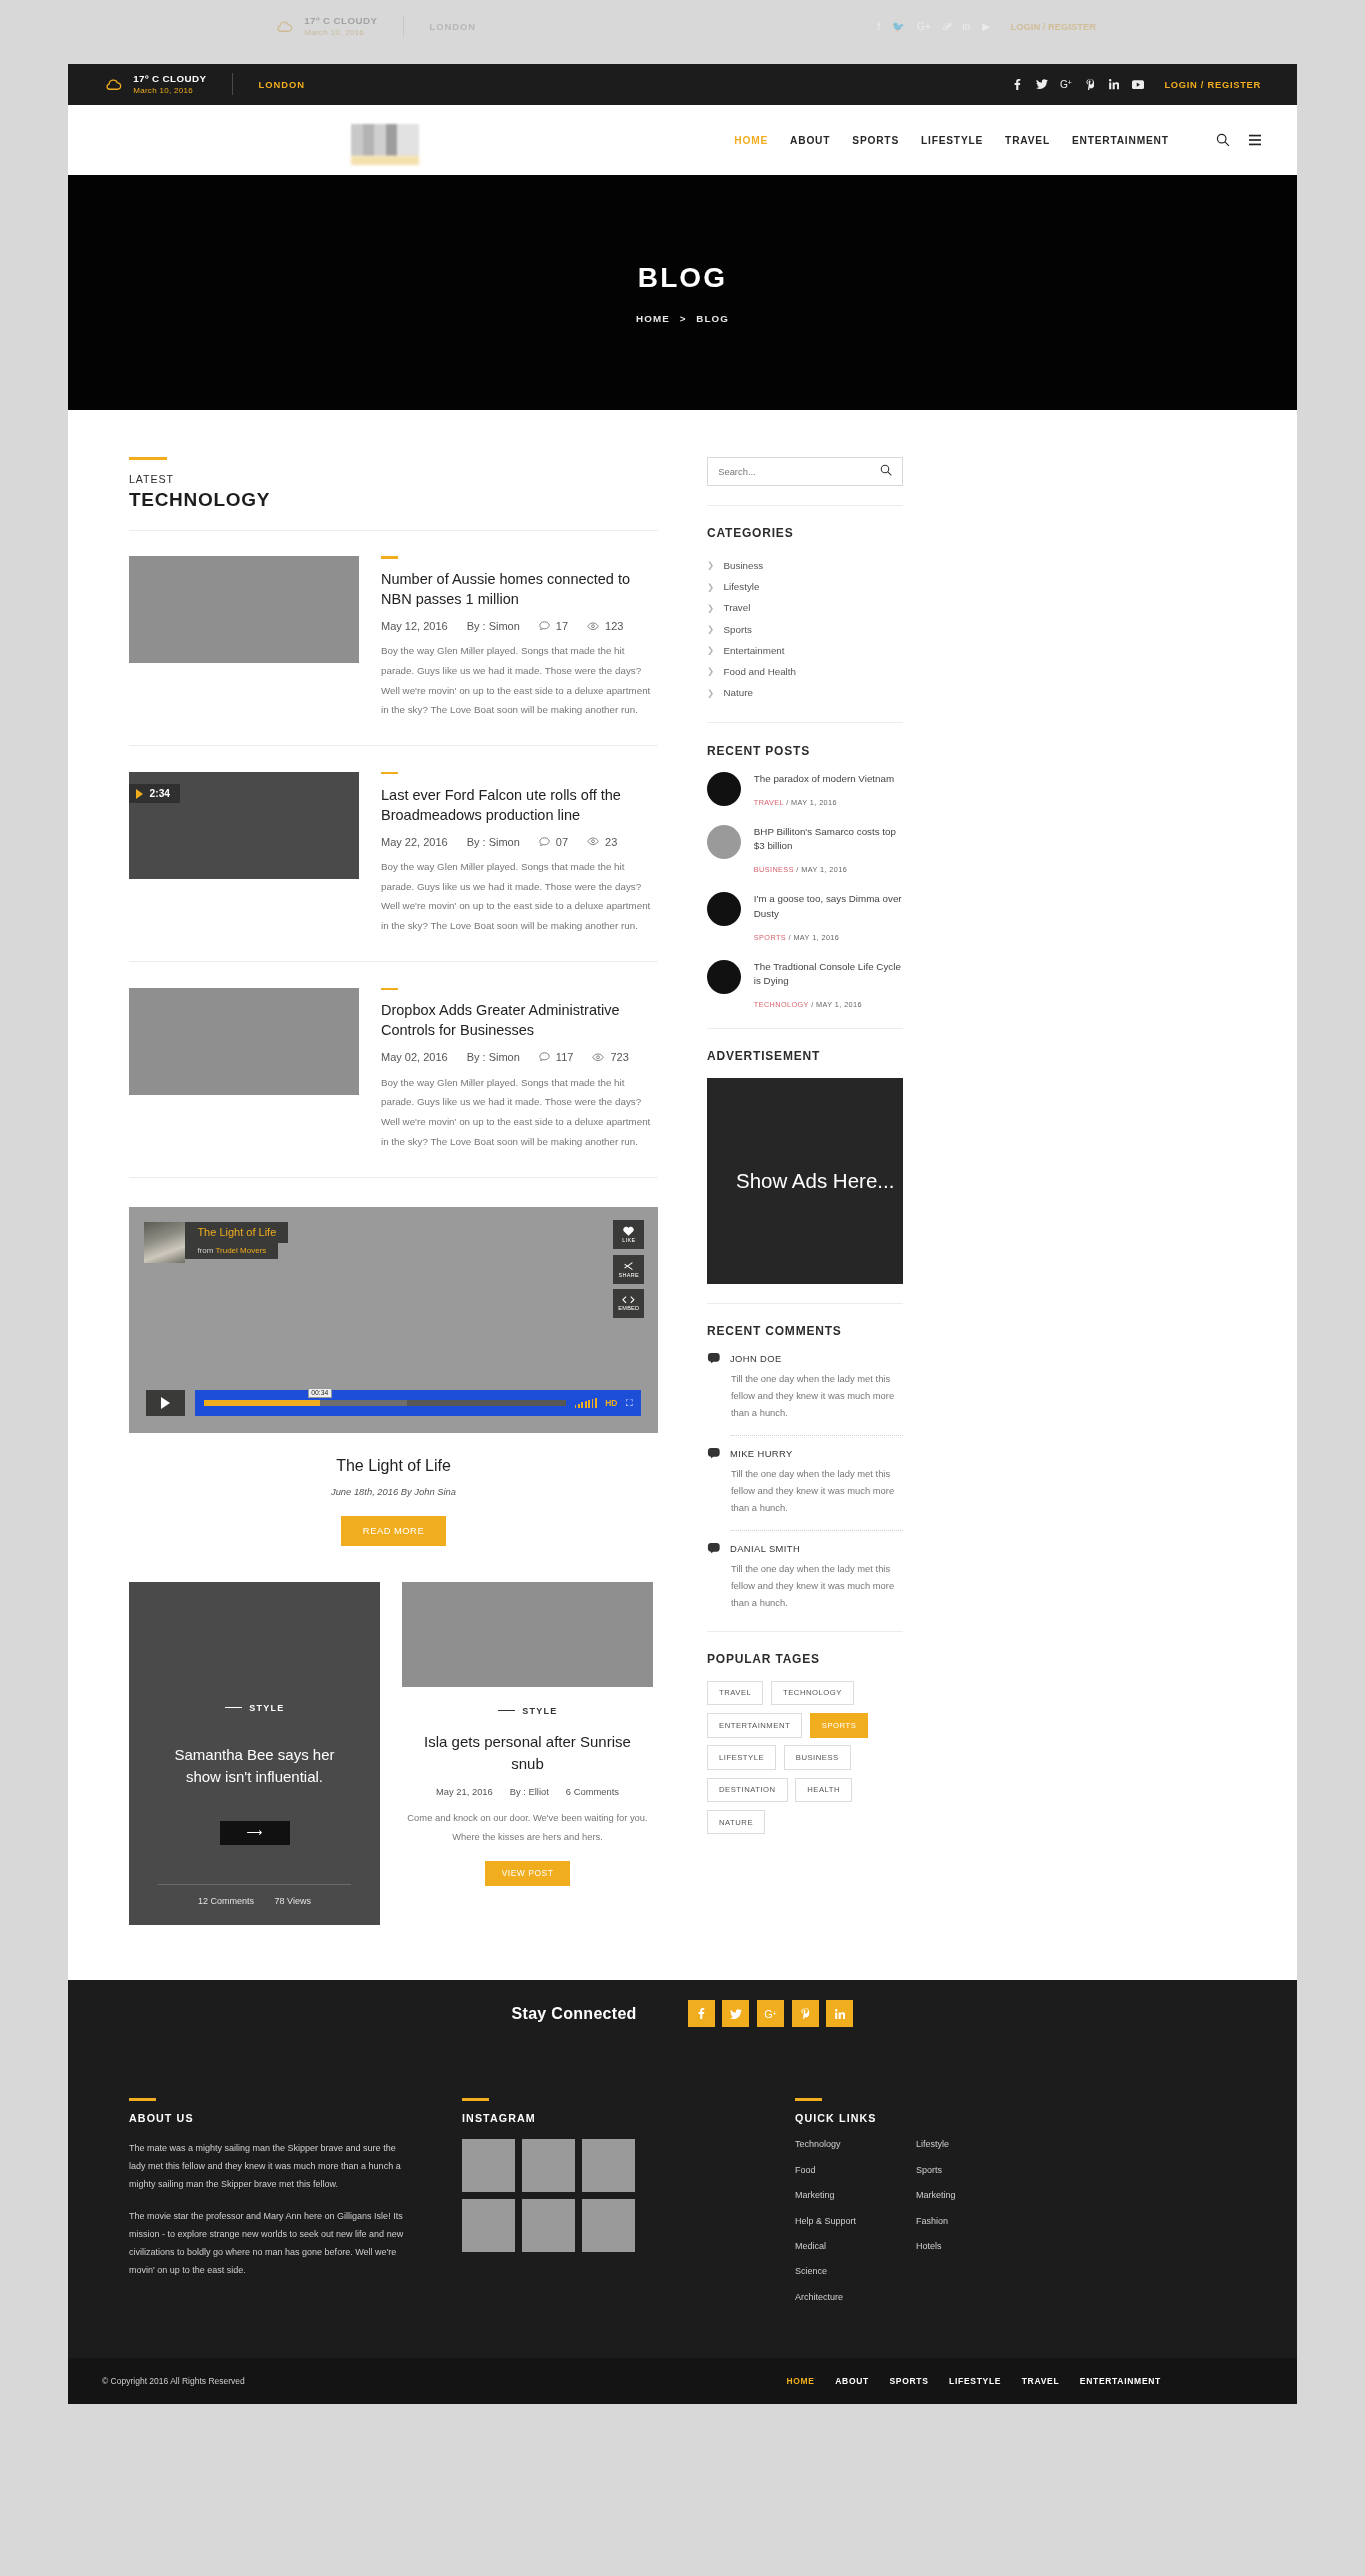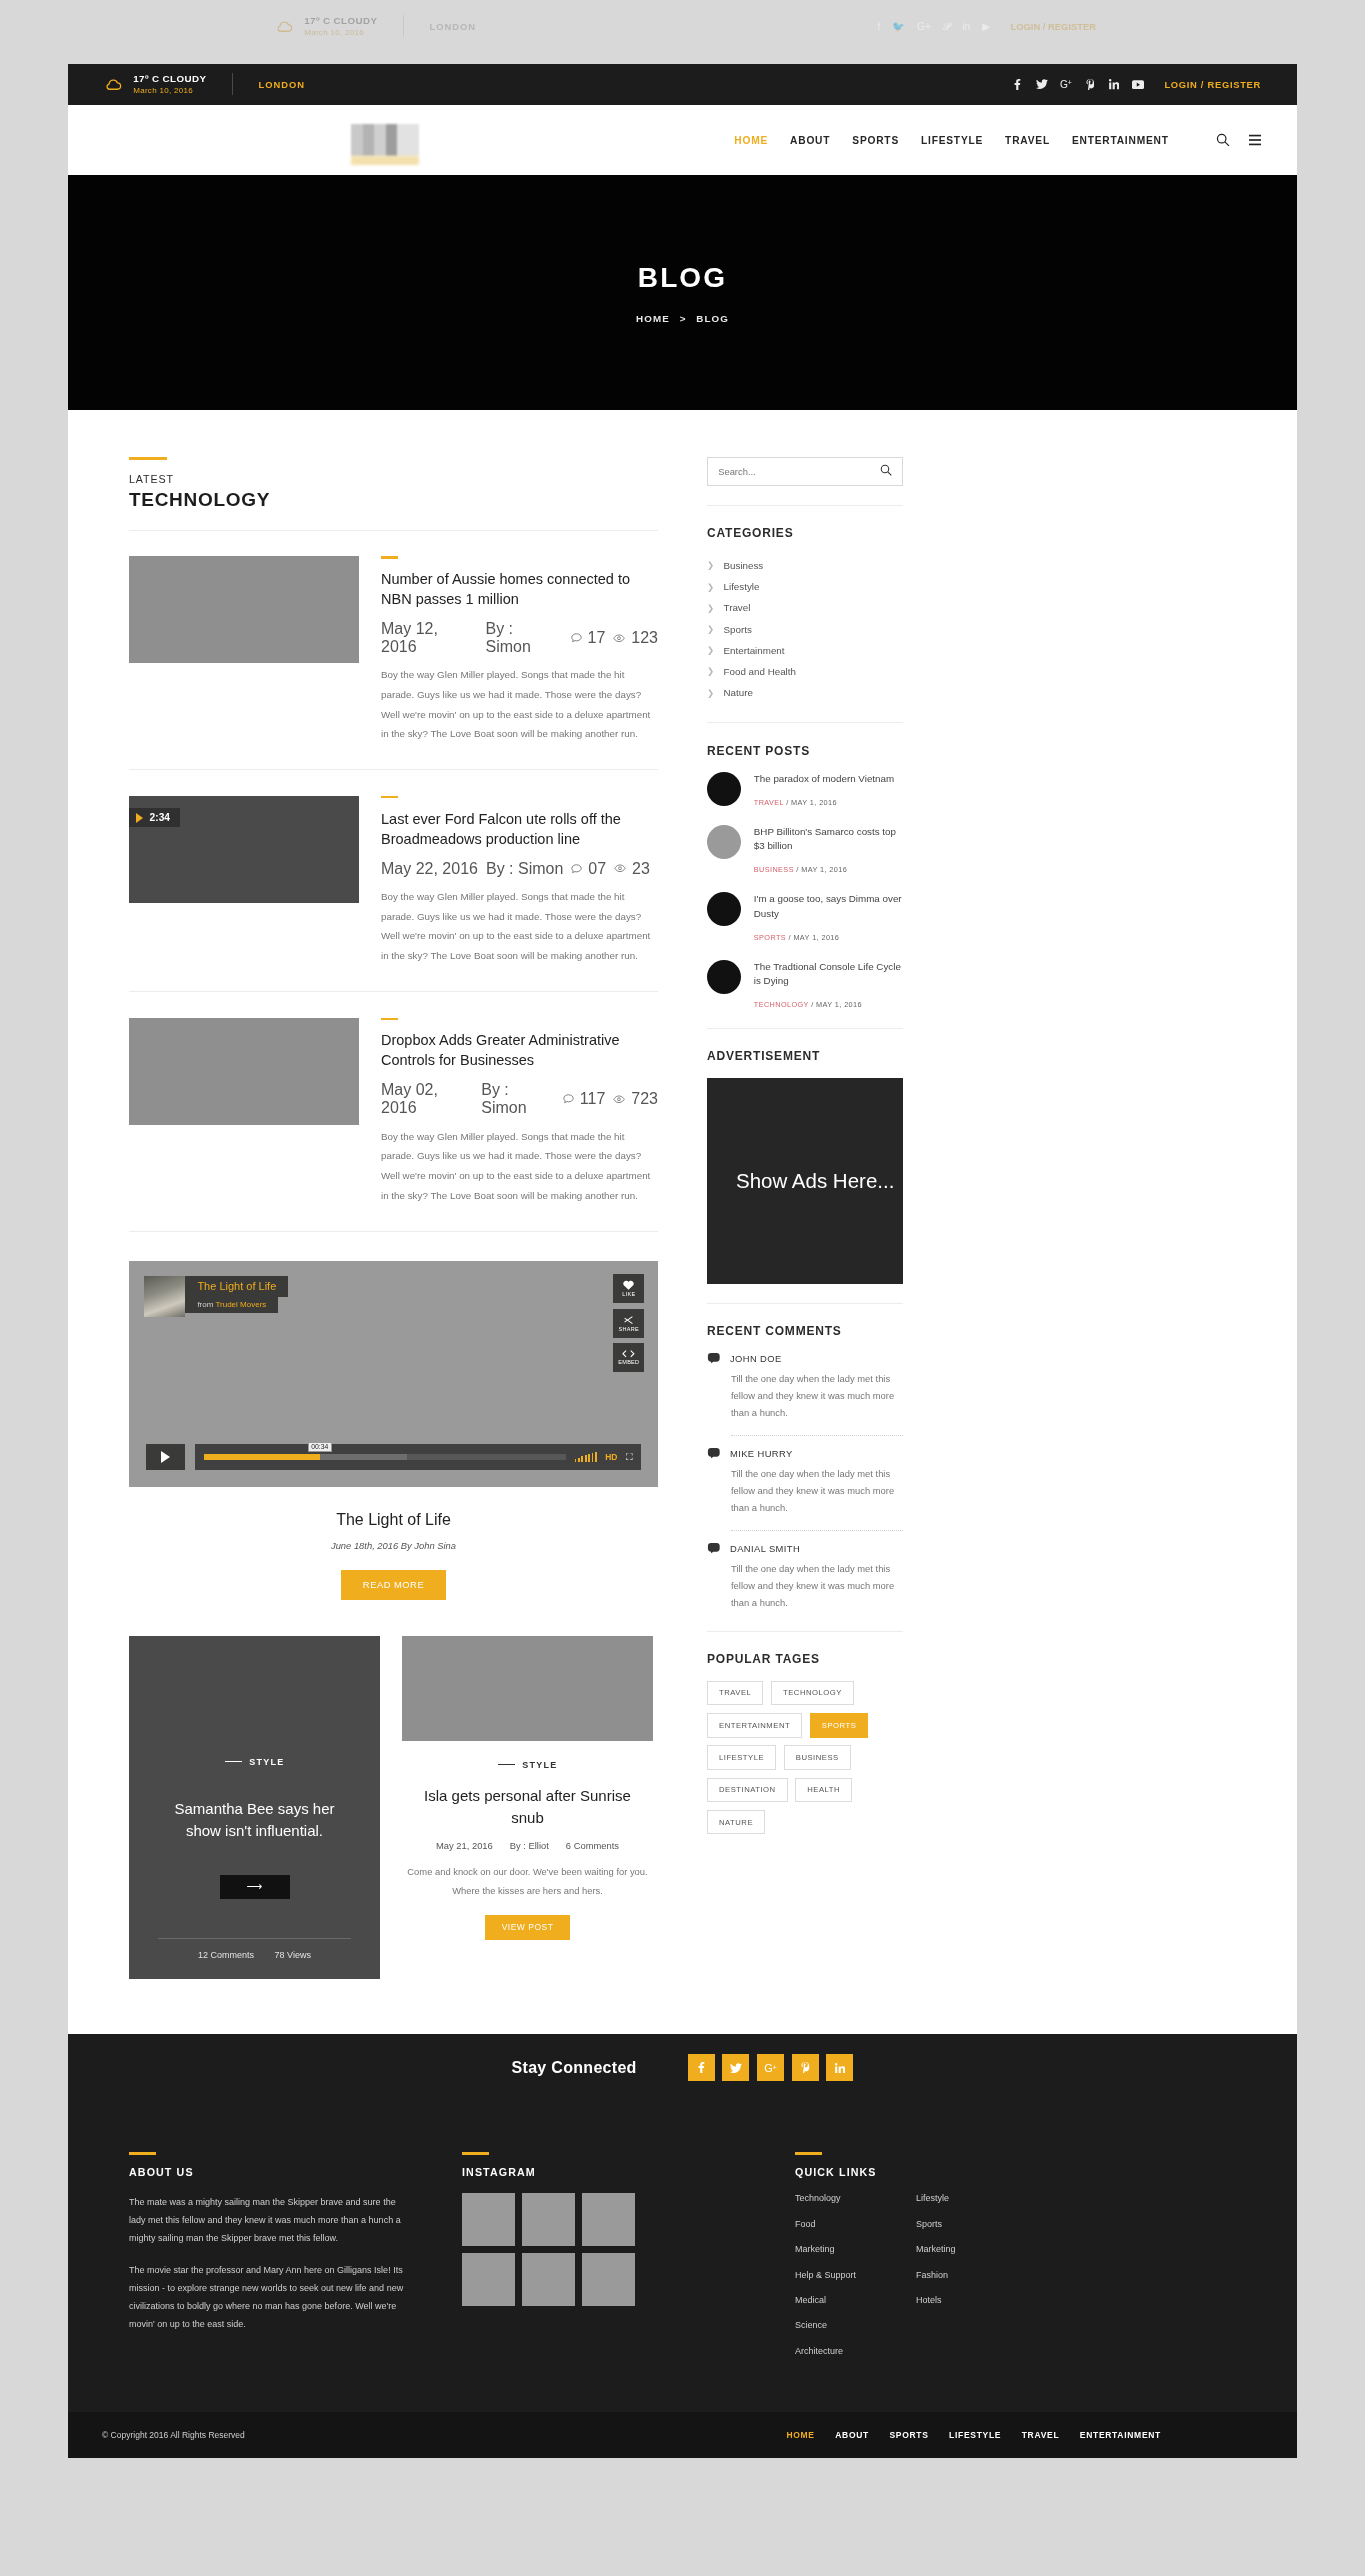--- a/index.html
+++ b/index.html
@@ -68,41 +68,41 @@
   .post { display:flex; gap:22px; padding:25.6px 0; border-bottom:0.9px solid #ececec; }
   .post:last-child { border-bottom:none; }
   .thumb { width:230px; height:107px; background:#8f8f8f; flex:none; position:relative;padding-left:40px; }
   .thumb.dark { background:#4a4a4a; }
   .vbadge { position:absolute; left:0; top:12px; background:rgba(0,0,0,.35);
             padding:4.3px 10.2px 4.3px 6.8px; display:flex; align-items:center; gap:6.8px; }
   .vbadge .tri { width:0;height:0;border-left:7.7px solid #f0ad1e;border-top:5.1px solid transparent;border-bottom:5.1px solid transparent;}
   .vbadge .t { color:#fff; font-size:10.2px; font-weight:700; }
   .p-bar { width:17px; height:2.6px; background:#f0ad1e; margin-bottom:10.2px; }
   .p-title { font-size:14.5px; line-height:1.38; color:#222; font-weight:400; }
-  .p-meta { display:flex; align-items:center; gap:8px; margin:11px 0 9.4px; font-size:16px; color:#555; }
+  .p-meta { display:flex; align-items:center; gap:19px; margin:11px 0 9.4px; font-size:11px; color:#555; }
   .p-meta .ic { display:inline-flex; align-items:center; gap:6px; }
   .p-exc { font-size:9.8px; line-height:2.0; color:#777; }
 
   
   .video { margin-top:29px; width:100%; height:226px; background:#9a9a9a; position:relative; }
   .v-top { position:absolute; left:15.4px; top:15.4px; display:flex; gap:0; }
   .v-thumb { width:41px; height:41px;
      background:linear-gradient(160deg,#5b5b55 0%,#8d8d84 40%,#cfc9bd 70%,#6d6d64 100%); }
   .v-lines { display:flex; flex-direction:column; }
   .v-title { background:#3a3a38; color:#f0ad1e; font-size:11px; padding:4.3px 12px; }
   .v-from { background:#3a3a38; color:#cfcfcf; font-size:8px; padding:3.4px 12px; width:max-content; }
   .v-from b { color:#f0ad1e; font-weight:400; }
   .v-side { position:absolute; right:13.7px; top:13.7px; display:flex; flex-direction:column; gap:5.1px; }
   .v-btn { width:31px; height:29px; background:#3a3a38; color:#fff; display:flex;
            flex-direction:column; align-items:center; justify-content:center; gap:0.9px; }
   .v-btn .lbl { font-size:5.5px; letter-spacing:0.3px; }
   .v-bottom { position:absolute; left:17px; right:17px; bottom:17px; display:flex; align-items:center; gap:10.2px;}
   .v-play { width:39px; height:25.6px; background:#3a3a38; display:flex; align-items:center; justify-content:center;}
   .v-play .tri { width:0;height:0;border-left:9.4px solid #fff;border-top:6px solid transparent;border-bottom:6px solid transparent;}
-  .v-track { flex:1; height:25.6px; background:#404040; display:flex; align-items:center; padding:0 8.5px; gap:8.5px; position:relative;}
+  .v-track { flex:1; height:25.6px; background:#1d4ed8; display:flex; align-items:center; padding:0 8.5px; gap:8.5px; position:relative;}
   .v-prog { flex:1; height:6.8px; background:#575757; position:relative; }
   .v-prog .buf { position:absolute; left:0; top:0; height:100%; width:56%; background:#6e6e6e;}
   .v-prog .fill { position:absolute; left:0; top:0; height:100%; width:32%; background:#f0ad1e;}
   .v-time { position:absolute; left:calc(32% - 12px); top:-12px; background:#efefef; color:#222;
             font-size:6.8px; padding:0.9px 2.6px; border:0.9px solid #999; }
   .v-vol { display:flex; gap:1.7px; align-items:flex-end; height:10.2px; }
   .v-vol i { display:block; width:1.7px; background:#f0ad1e; }
   .v-hd { color:#f0ad1e; font-size:8.5px; font-weight:700; }
   .v-fs { color:#fff; font-size:9.4px; }
 

